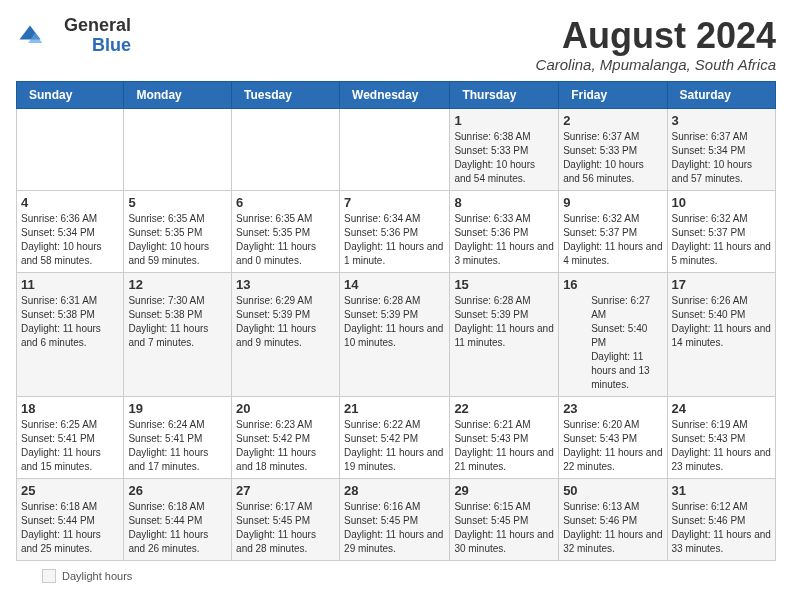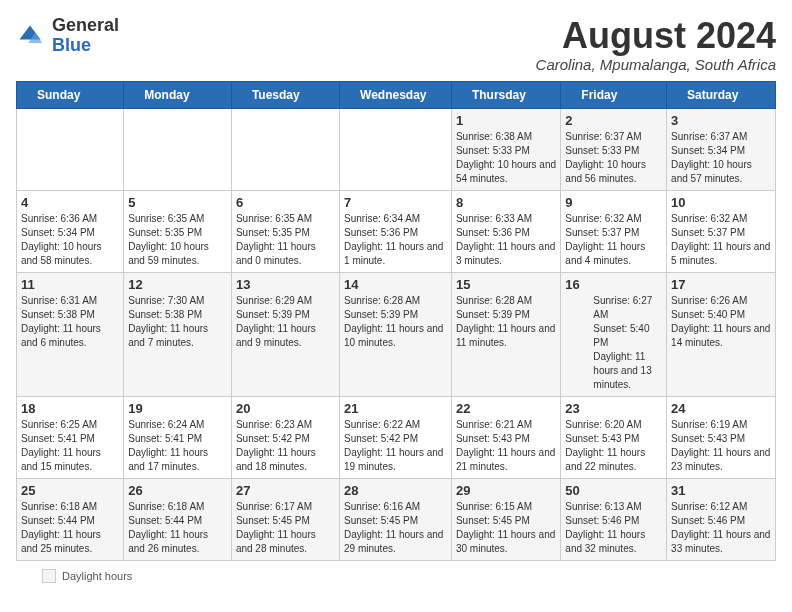--- a/index.html
+++ b/index.html
@@ -12,21 +12,22 @@
     }
     .header {
       display: flex;
       align-items: flex-start;
       justify-content: space-between;
       margin-bottom: 8px;
     }
     .logo {
       display: flex;
       align-items: center;
-      gap: 8px;
+      gap: 20px;
+      text-align: right;
     }
     .logo-text {
       font-size: 18px;
       font-weight: bold;
       line-height: 1.1;
     }
     .logo-general { color: #333; }
     .logo-blue { color: #2a6db5; }
     .logo-icon {
       width: 28px;
@@ -48,21 +49,21 @@
       margin-left: 42px;
     }
     table {
       width: 100%;
       border-collapse: collapse;
       font-size: 10.5px;
     }
     thead th {
       background-color: #2a6db5;
       color: #fff;
-      padding: 6px 20px;
+      padding: 6px 12px;
       text-align: left;
       font-size: 12px;
       font-weight: bold;
       border: 1px solid #1a5a9a;
     }
     tbody td {
       border: 1px solid #ccc;
       vertical-align: top;
       padding: 4px;
       height: 80px;

